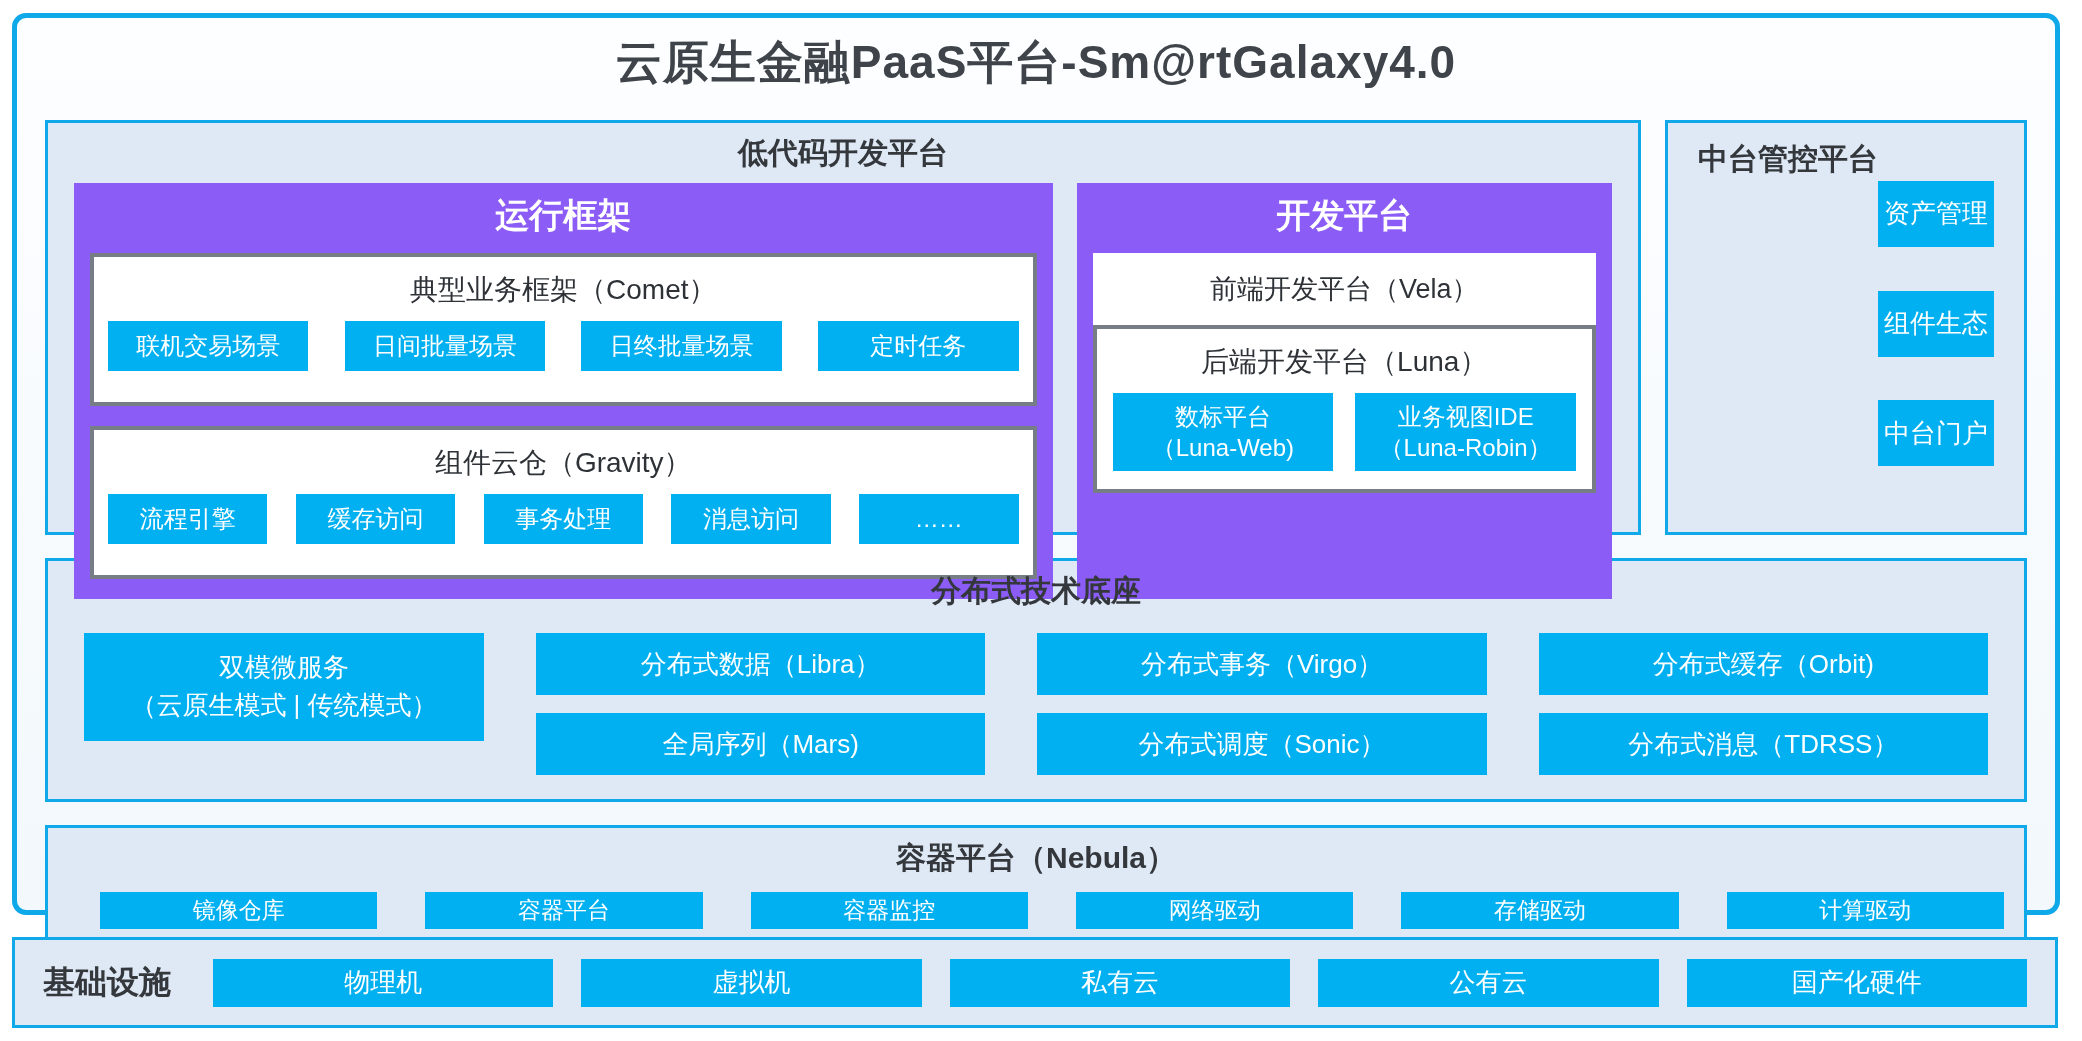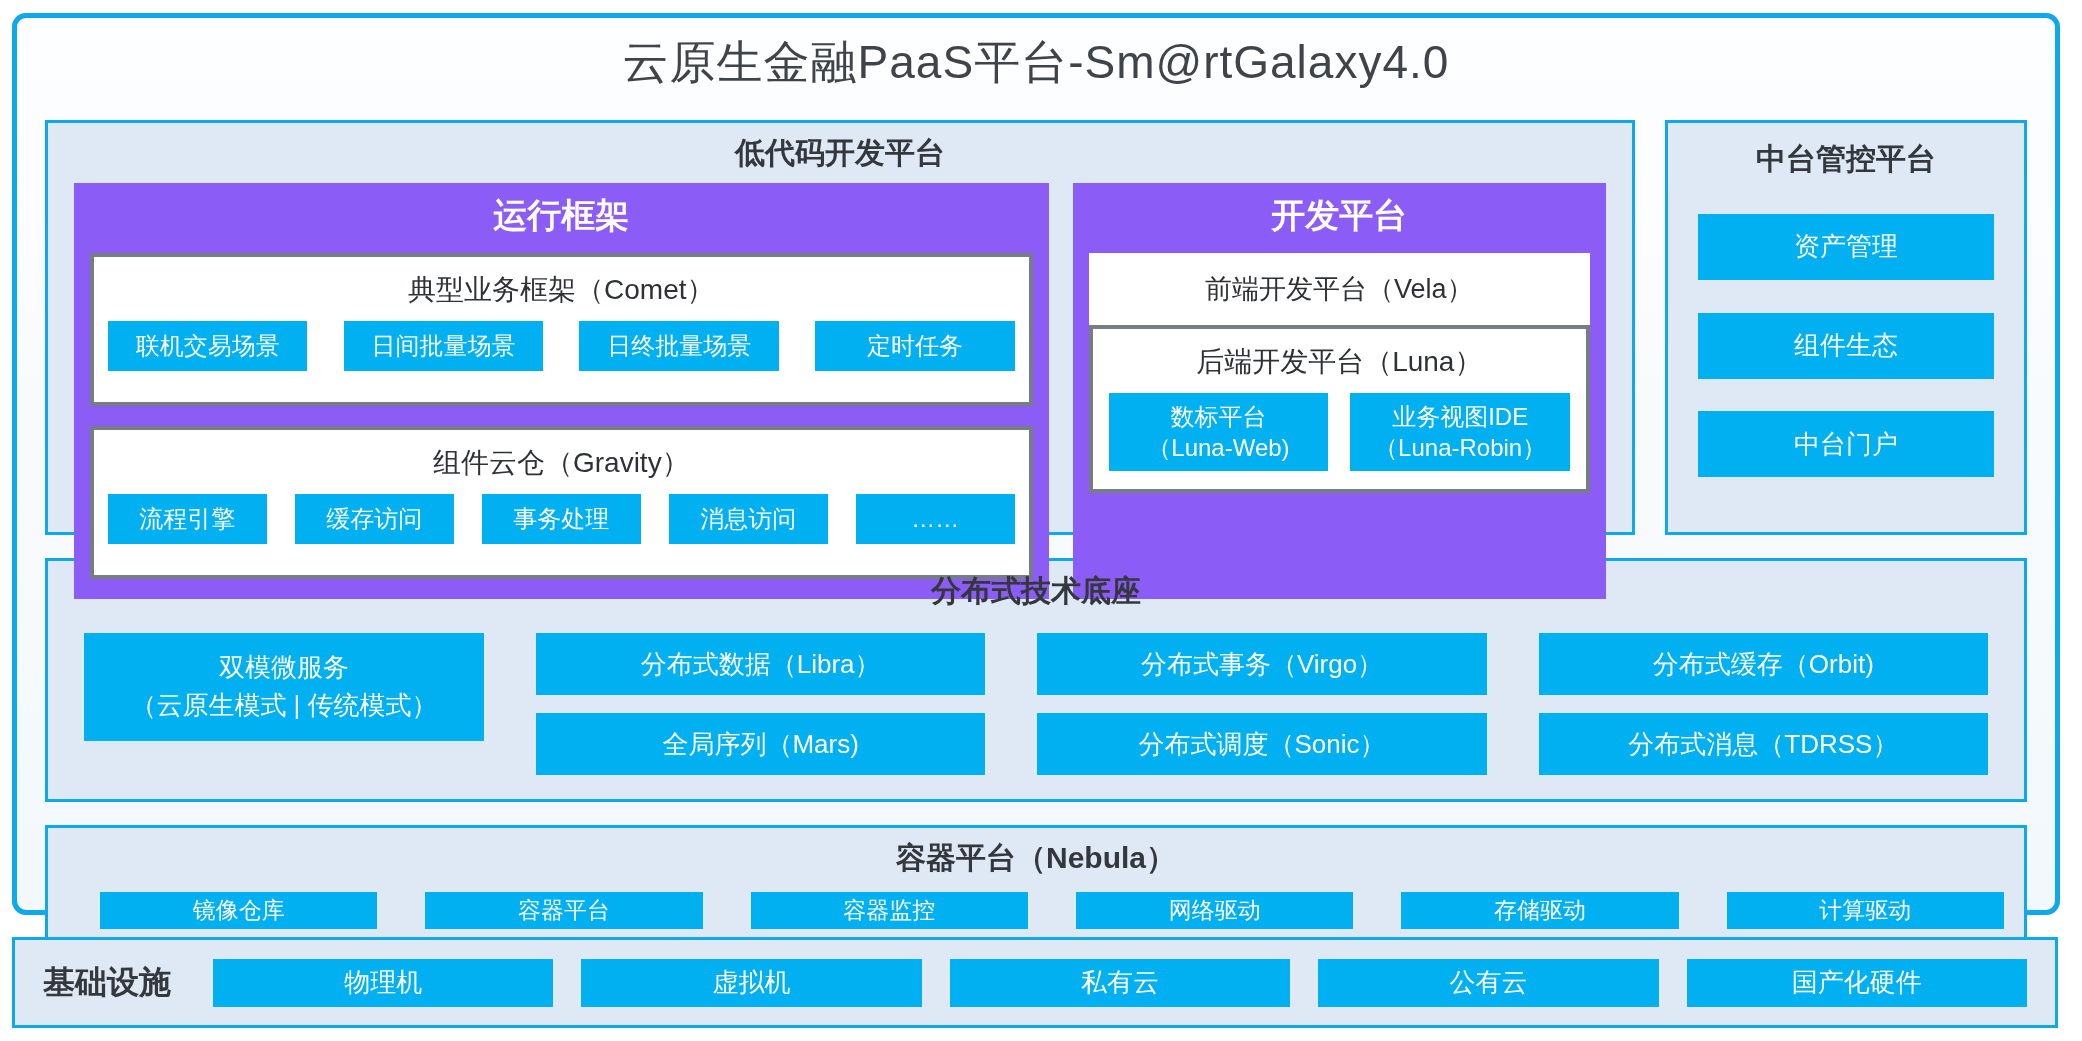--- a/index.html
+++ b/index.html
@@ -8,33 +8,33 @@
     font-family:"Liberation Sans","DejaVu Sans",sans-serif;
     background:#ffffff; overflow:hidden;
   }
   
   .outer {
     position:absolute; left:12px; top:13px; width:2048px; height:902px;
     box-sizing:border-box; border:5px solid #0FA8E8; border-radius:14px;
     background:linear-gradient(180deg,#FDFEFF 0%,#F2F8FC 100%);
   }
   .main-title {
-    text-align:center; font-size:46px; font-weight:normal; color:#3F444A;
+    text-align:center; font-size:46px; font-weight:bold; color:#3F444A;
     margin-top:16px; letter-spacing:1px; line-height:56px;
   }
   
   .panel {
     background:#DEE9F5; border:3px solid #0FA8E8; box-sizing:border-box;
   }
   .panel-title {
     text-align:center; font-size:30px; font-weight:bold; color:#34383D;
     line-height:44px;
   }
   
-  .row1 { display:flex; gap:30px; margin:30px 28px 0; height:415px; }
+  .row1 { display:flex; gap:24px; margin:30px 28px 0; height:415px; }
   .lowcode { flex:1; padding:8px 26px 22px; display:flex; flex-direction:column; }
   .lowcode-body { display:flex; gap:24px; margin-top:8px; flex:1; }
   .bluebox { background:#8b5cf6; padding:0 16px; box-sizing:border-box; }
   .runtime { flex:1.88; display:flex; flex-direction:column; }
   .dev { flex:1; display:flex; flex-direction:column; }
   .bluebox-title { color:#ffffff; font-size:34px; font-weight:bold; text-align:center; margin:10px 0 14px; }
   .whitebox { background:#ffffff; box-sizing:border-box; }
   .bordered { border:4px solid #767D84; }
   .whitebox-title { font-size:28px; color:#2E3237; text-align:center; margin:8px 0 12px; }
   .comet-box, .gravity-box { padding:6px 14px 31px; margin-bottom:20px; }
@@ -48,21 +48,21 @@
   .gravity-box .chip { width:17.5%; }
   .vela {
     height:72px; display:flex; align-items:center; justify-content:center;
     font-size:27px; color:#2E3237; 
   }
   .luna { padding:6px 16px 18px; }
   .luna-items { display:flex; gap:22px; }
   .luna-items .chip { flex:1; height:78px; flex-direction:column; line-height:1.3; font-size:24px; }
   .two-line span { display:block; }
   
-  .midctrl { width:362px; flex:none; padding:14px 30px 22px; display:flex; flex-direction:column; }
+  .midctrl { width:362px; flex:none; padding:14px 30px 22px; display:flex; flex-direction:row; }
   .mid-items { flex:1; display:flex; flex-direction:column; justify-content:space-evenly; }
   .mid-items .chip { height:66px; font-size:26px; }
   
   .distributed { margin:23px 28px 0; padding:8px 36px 24px; }
   .dist-body { display:flex; gap:52px; margin-top:20px; }
   .dual { width:400px; flex:none; height:108px; flex-direction:column; font-size:26px; line-height:1.45; }
   .dist-grid { flex:1; display:grid; grid-template-columns:repeat(3,1fr); column-gap:52px; row-gap:18px; }
   .dist-grid .chip { height:62px; font-size:26px; }
   
   .containerp { margin:23px 28px 0; padding:8px 20px 24px; }

